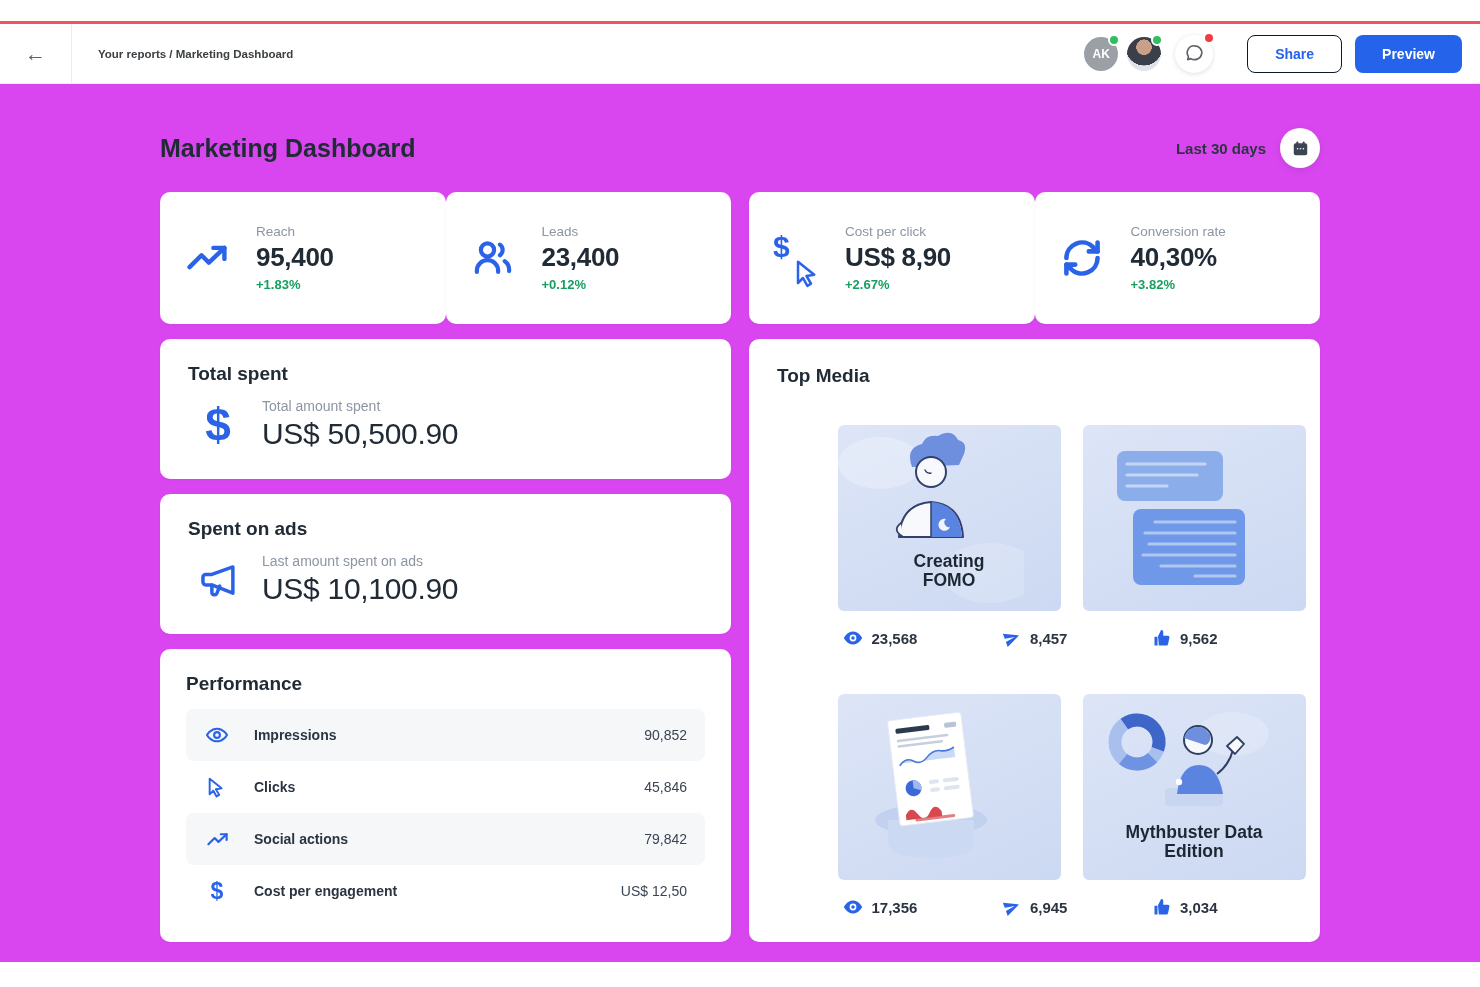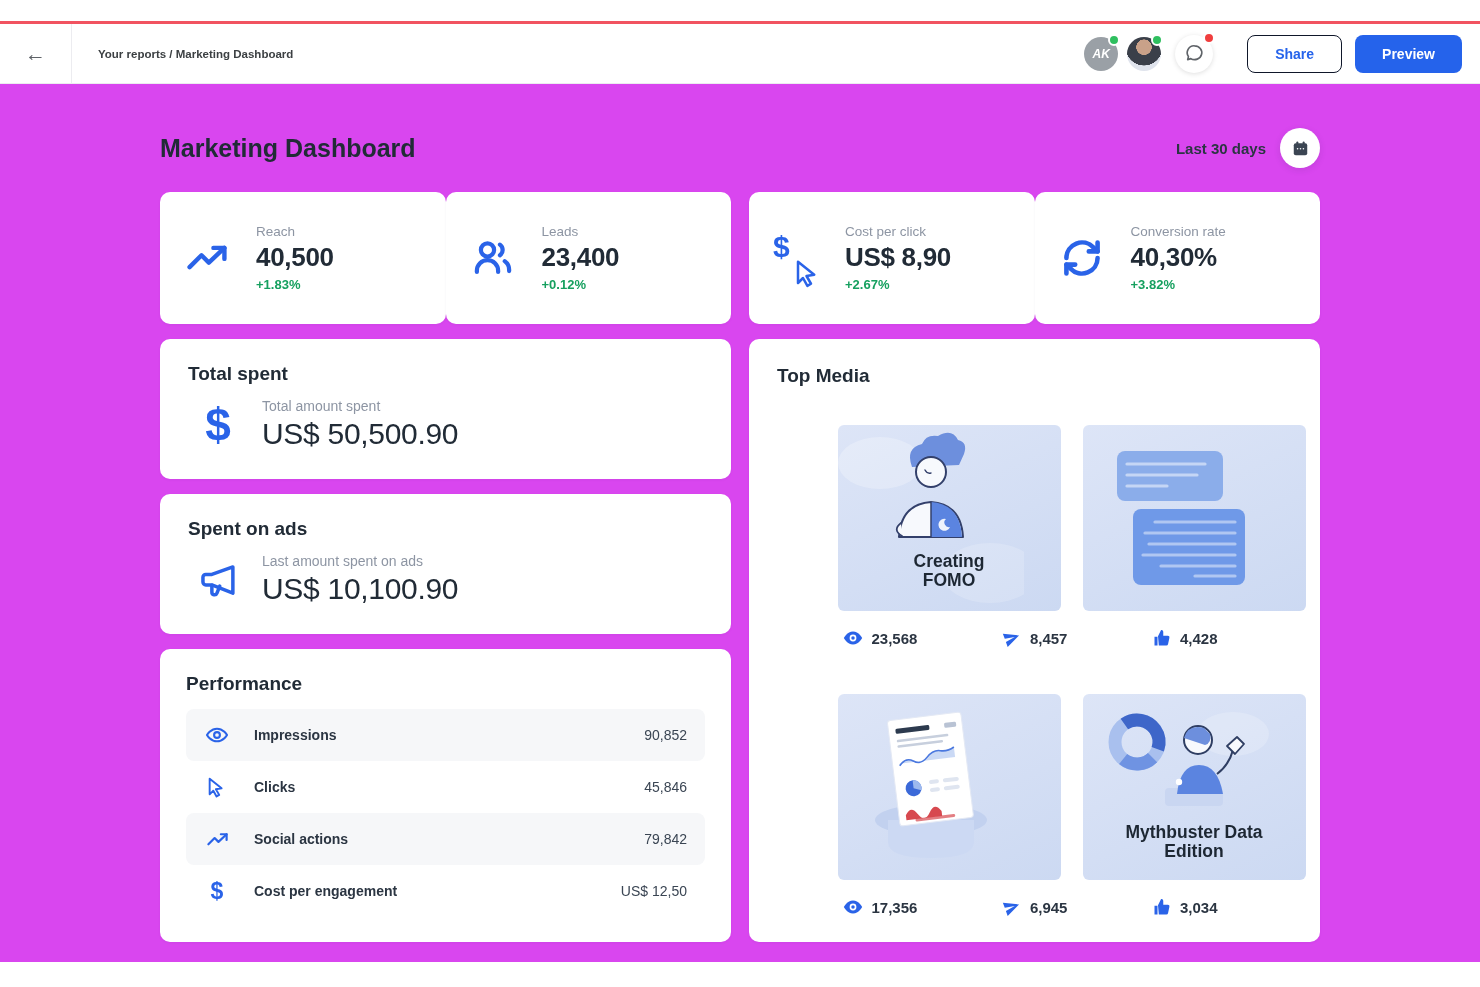--- a/index.html
+++ b/index.html
@@ -18,21 +18,21 @@
   .back-area {
     width: 72px; height: 100%; display: flex; align-items: center;
     justify-content: center; border-right: 1px solid #ececf0; cursor: pointer;
     background: none; border-top: none; border-left: none; border-bottom: none;
   }
   .back-arrow { font-size: 21px; color: #5f6368; line-height: 1; }
   .breadcrumb { margin-left: 26px; font-size: 11.5px; font-weight: 700; color: #3c4043; }
 
   .header-right { margin-left: auto; display: flex; align-items: center; padding-right: 18px; }
   .avatar { width: 34px; height: 34px; border-radius: 50%; position: relative; margin-left: 9px; flex: none; cursor: pointer; }
-  .avatar-ak { background: #9aa0a6; color: #fff; display: flex; align-items: center; justify-content: center; font-size: 12px; font-weight: 700; font-style: italic; }
+  .avatar-ak { background: #9aa0a6; color: #fff; display: flex; align-items: center; justify-content: center; font-size: 12px; font-weight: 700; }
   .avatar-photo { background: radial-gradient(circle at 50% 30%, #c9a189 0 26%, #3a3f49 27% 62%, #dfe3ec 63%); }
   .dot { position: absolute; top: -3px; right: -2px; width: 12px; height: 12px; border-radius: 50%; border: 2px solid #fff; }
   .dot.green { background: #2fbf5f; }
   .dot.red { background: #f03e3e; }
   .chat-btn {
     width: 38px; height: 38px; border-radius: 50%; background: #fff; border: none;
     box-shadow: 0 1px 5px rgba(0,0,0,.13); display: flex; align-items: center;
     justify-content: center; position: relative; margin-left: 14px; cursor: pointer;
   }
   .btn { height: 38px; border-radius: 8px; font-size: 14px; font-weight: 600; padding: 0 27px; cursor: pointer; font-family: inherit; }
@@ -153,21 +153,21 @@
         <div class="stats-half">
           <div class="card stat-card">
             <div class="stat-icon">
               <svg width="44" height="44" viewBox="0 0 24 24" fill="none" stroke="#2a63e8" stroke-width="2.4" stroke-linecap="round" stroke-linejoin="round">
                 <path d="M2.5 17 9 10.5l4 4L21.5 6.5"></path>
                   <path d="M15.5 6.5h6v6"></path>
               </svg>
             </div>
             <div class="stat-text">
               <div class="stat-label">Reach</div>
-              <div class="stat-value">40,500</div>
+              <div class="stat-value">95,400</div>
               <div class="stat-delta">+1.83%</div>
             </div>
           </div>
           <div class="card stat-card">
             <div class="stat-icon">
               <svg width="44" height="44" viewBox="0 0 24 24" fill="none" stroke="#2a63e8" stroke-width="2.3" stroke-linecap="round" stroke-linejoin="round">
                 <circle cx="9" cy="7.6" r="3.6"></circle>
                 <path d="M3.2 19.6v-.7a5.8 5.8 0 0 1 11.6 0v.7"></path>
                 <path d="M15.8 4.7a3.6 3.6 0 0 1 0 5.8"></path>
                 <path d="M18.4 13.7a5.8 5.8 0 0 1 2.4 4.7v.7"></path>
@@ -340,21 +340,21 @@
                 <div class="media-stat">
                   <svg width="20" height="20" viewBox="0 0 24 24">
                     <path d="M3.4 20.5 21 12 3.4 3.5l.1 6.5 12 2-12 2z" fill="#2a63e8" transform="rotate(-20 12 12)"></path>
                   </svg>
                   <span class="num">8,457</span>
                 </div>
                 <div class="media-stat">
                   <svg width="20" height="20" viewBox="0 0 24 24">
                     <path d="M3 10.5h3.6V21H3zM8.2 21h8.9a2.2 2.2 0 0 0 2.2-1.8l1.6-7.6a1.9 1.9 0 0 0-1.9-2.3h-5.5V4.6a2.1 2.1 0 0 0-2.1-2.1l-.5-.1-3.7 7.5z" fill="#2a63e8"></path>
                   </svg>
-                  <span class="num">4,428</span>
+                  <span class="num">9,562</span>
                 </div>
               </div>
             </div>
 
             <div class="media-block second">
               <div class="tiles">
                 <div class="tile">
                   <svg class="illus" width="186" height="186" viewBox="0 0 186 186">
                     <ellipse cx="93" cy="126" rx="56" ry="16" fill="#c2d1ef"></ellipse>
                     <path d="M50 126h86v22q0 16-43 16t-43-16z" fill="#ccd9f3"></path>

